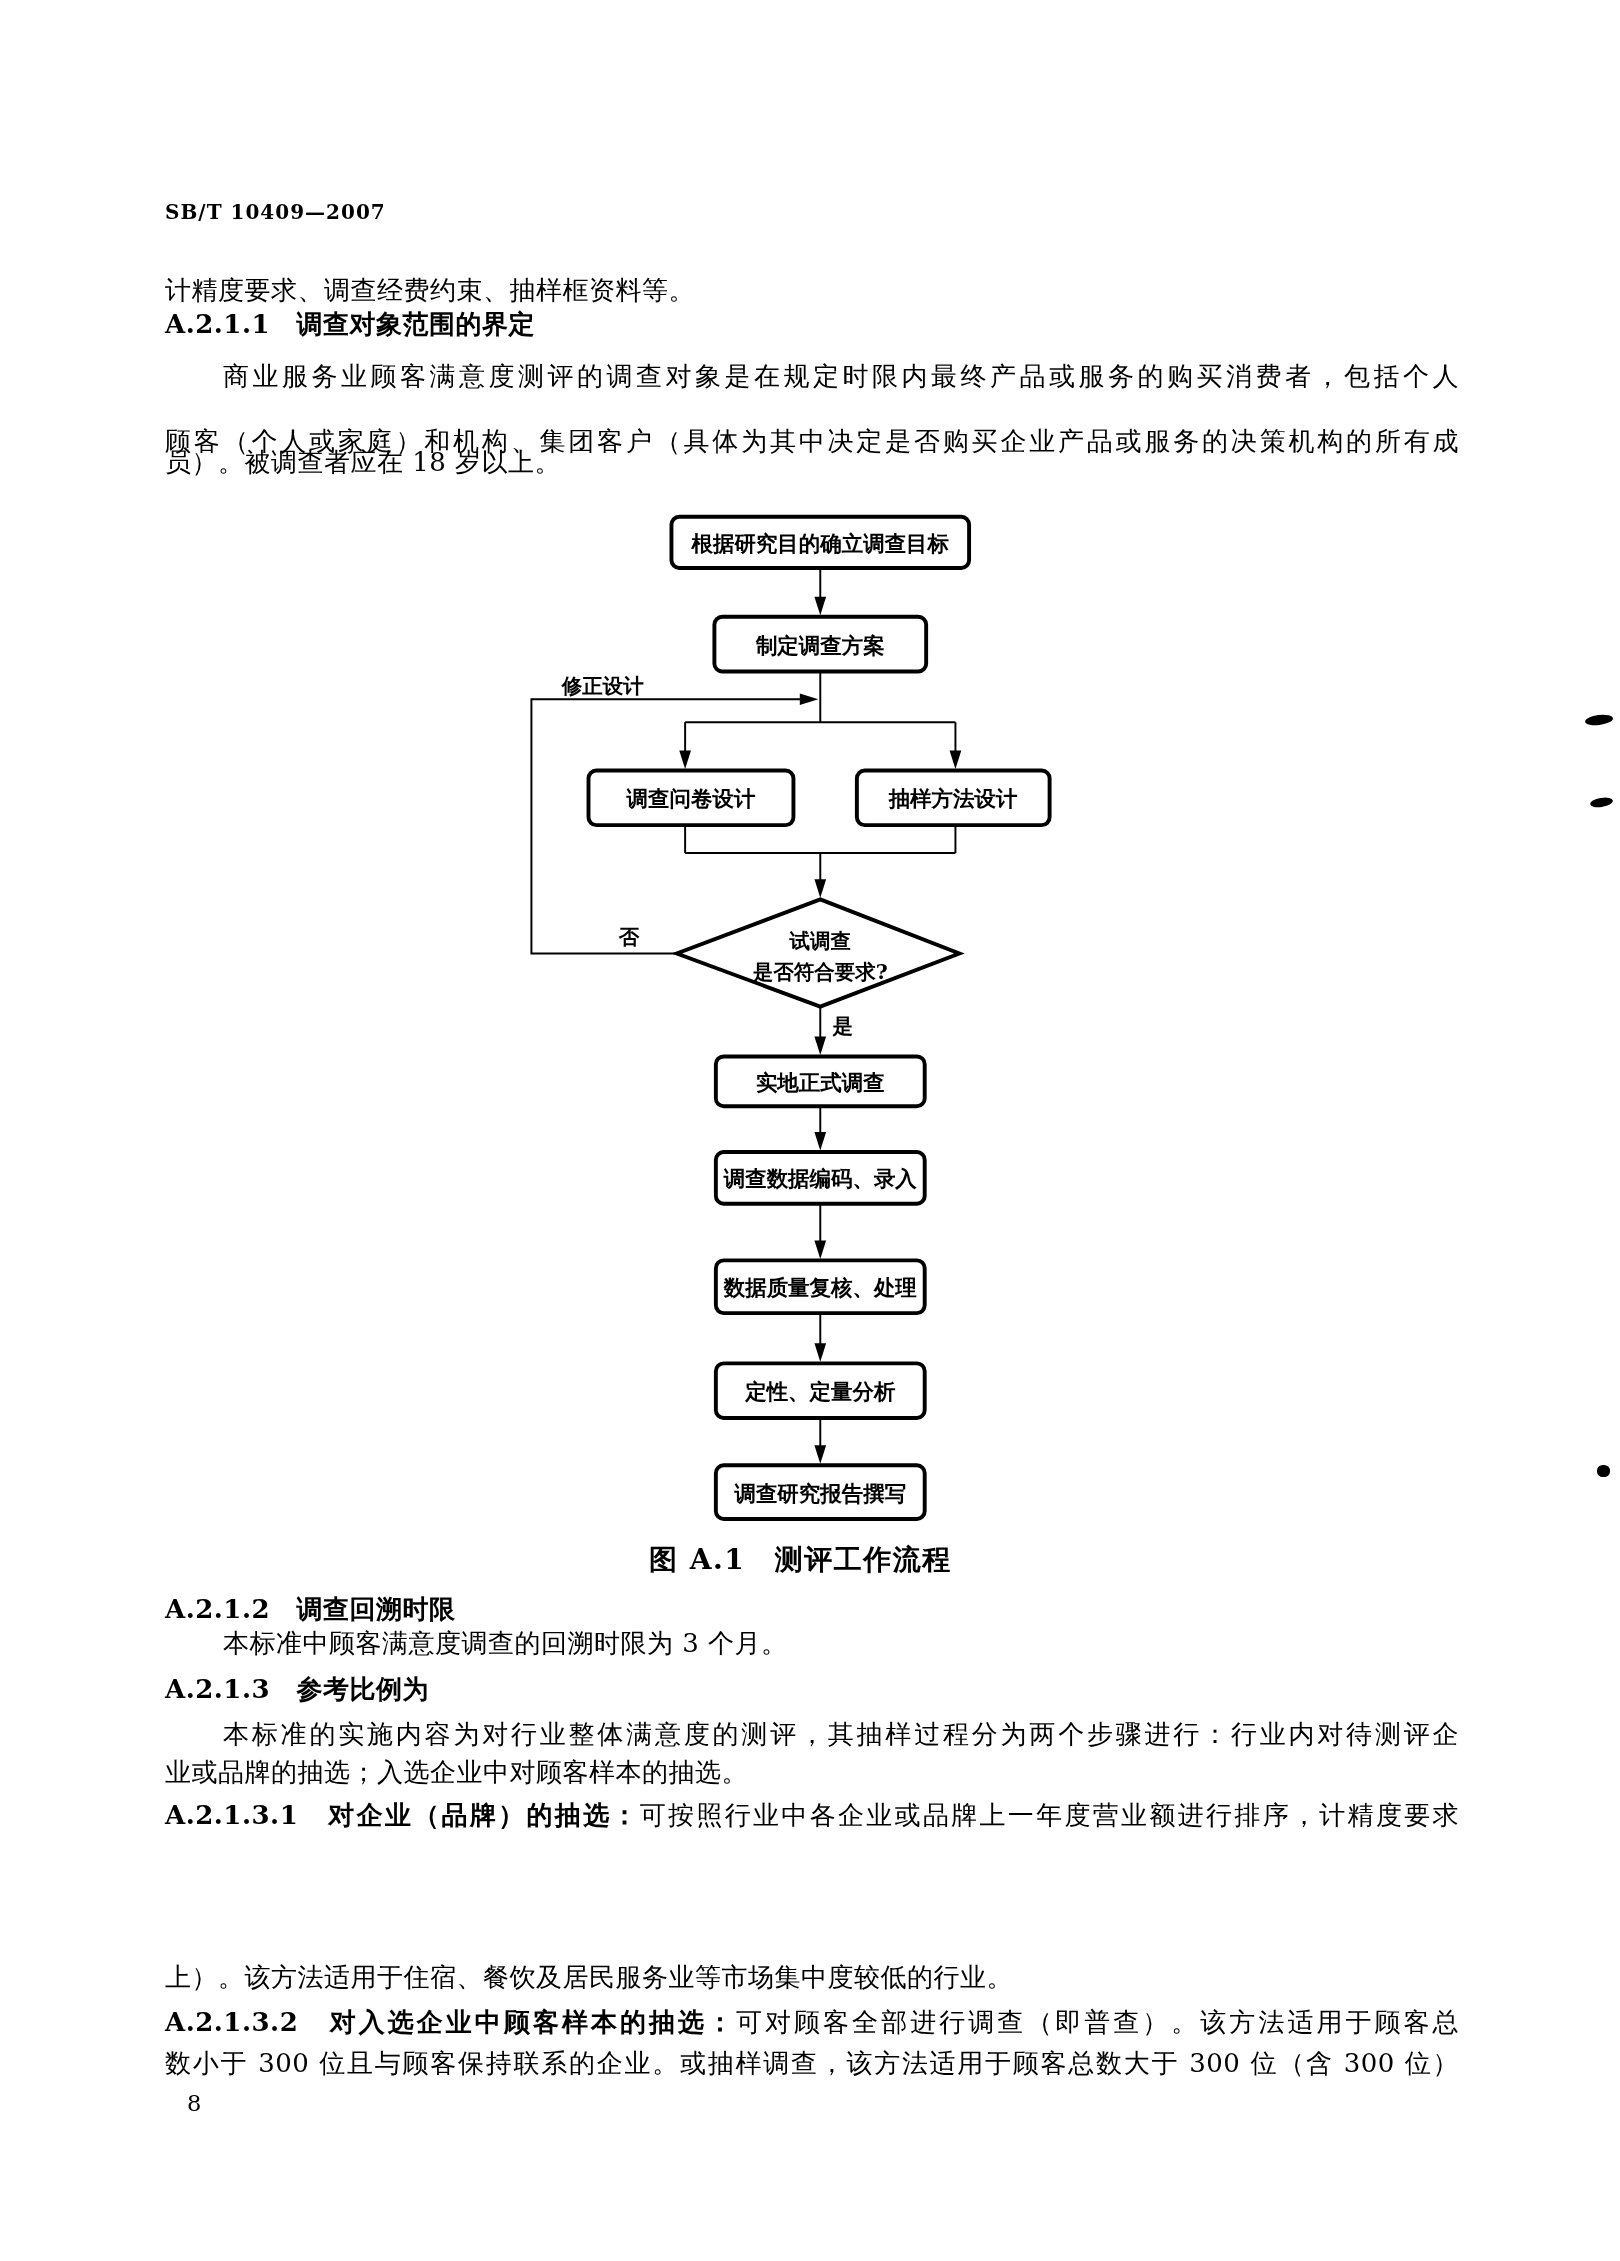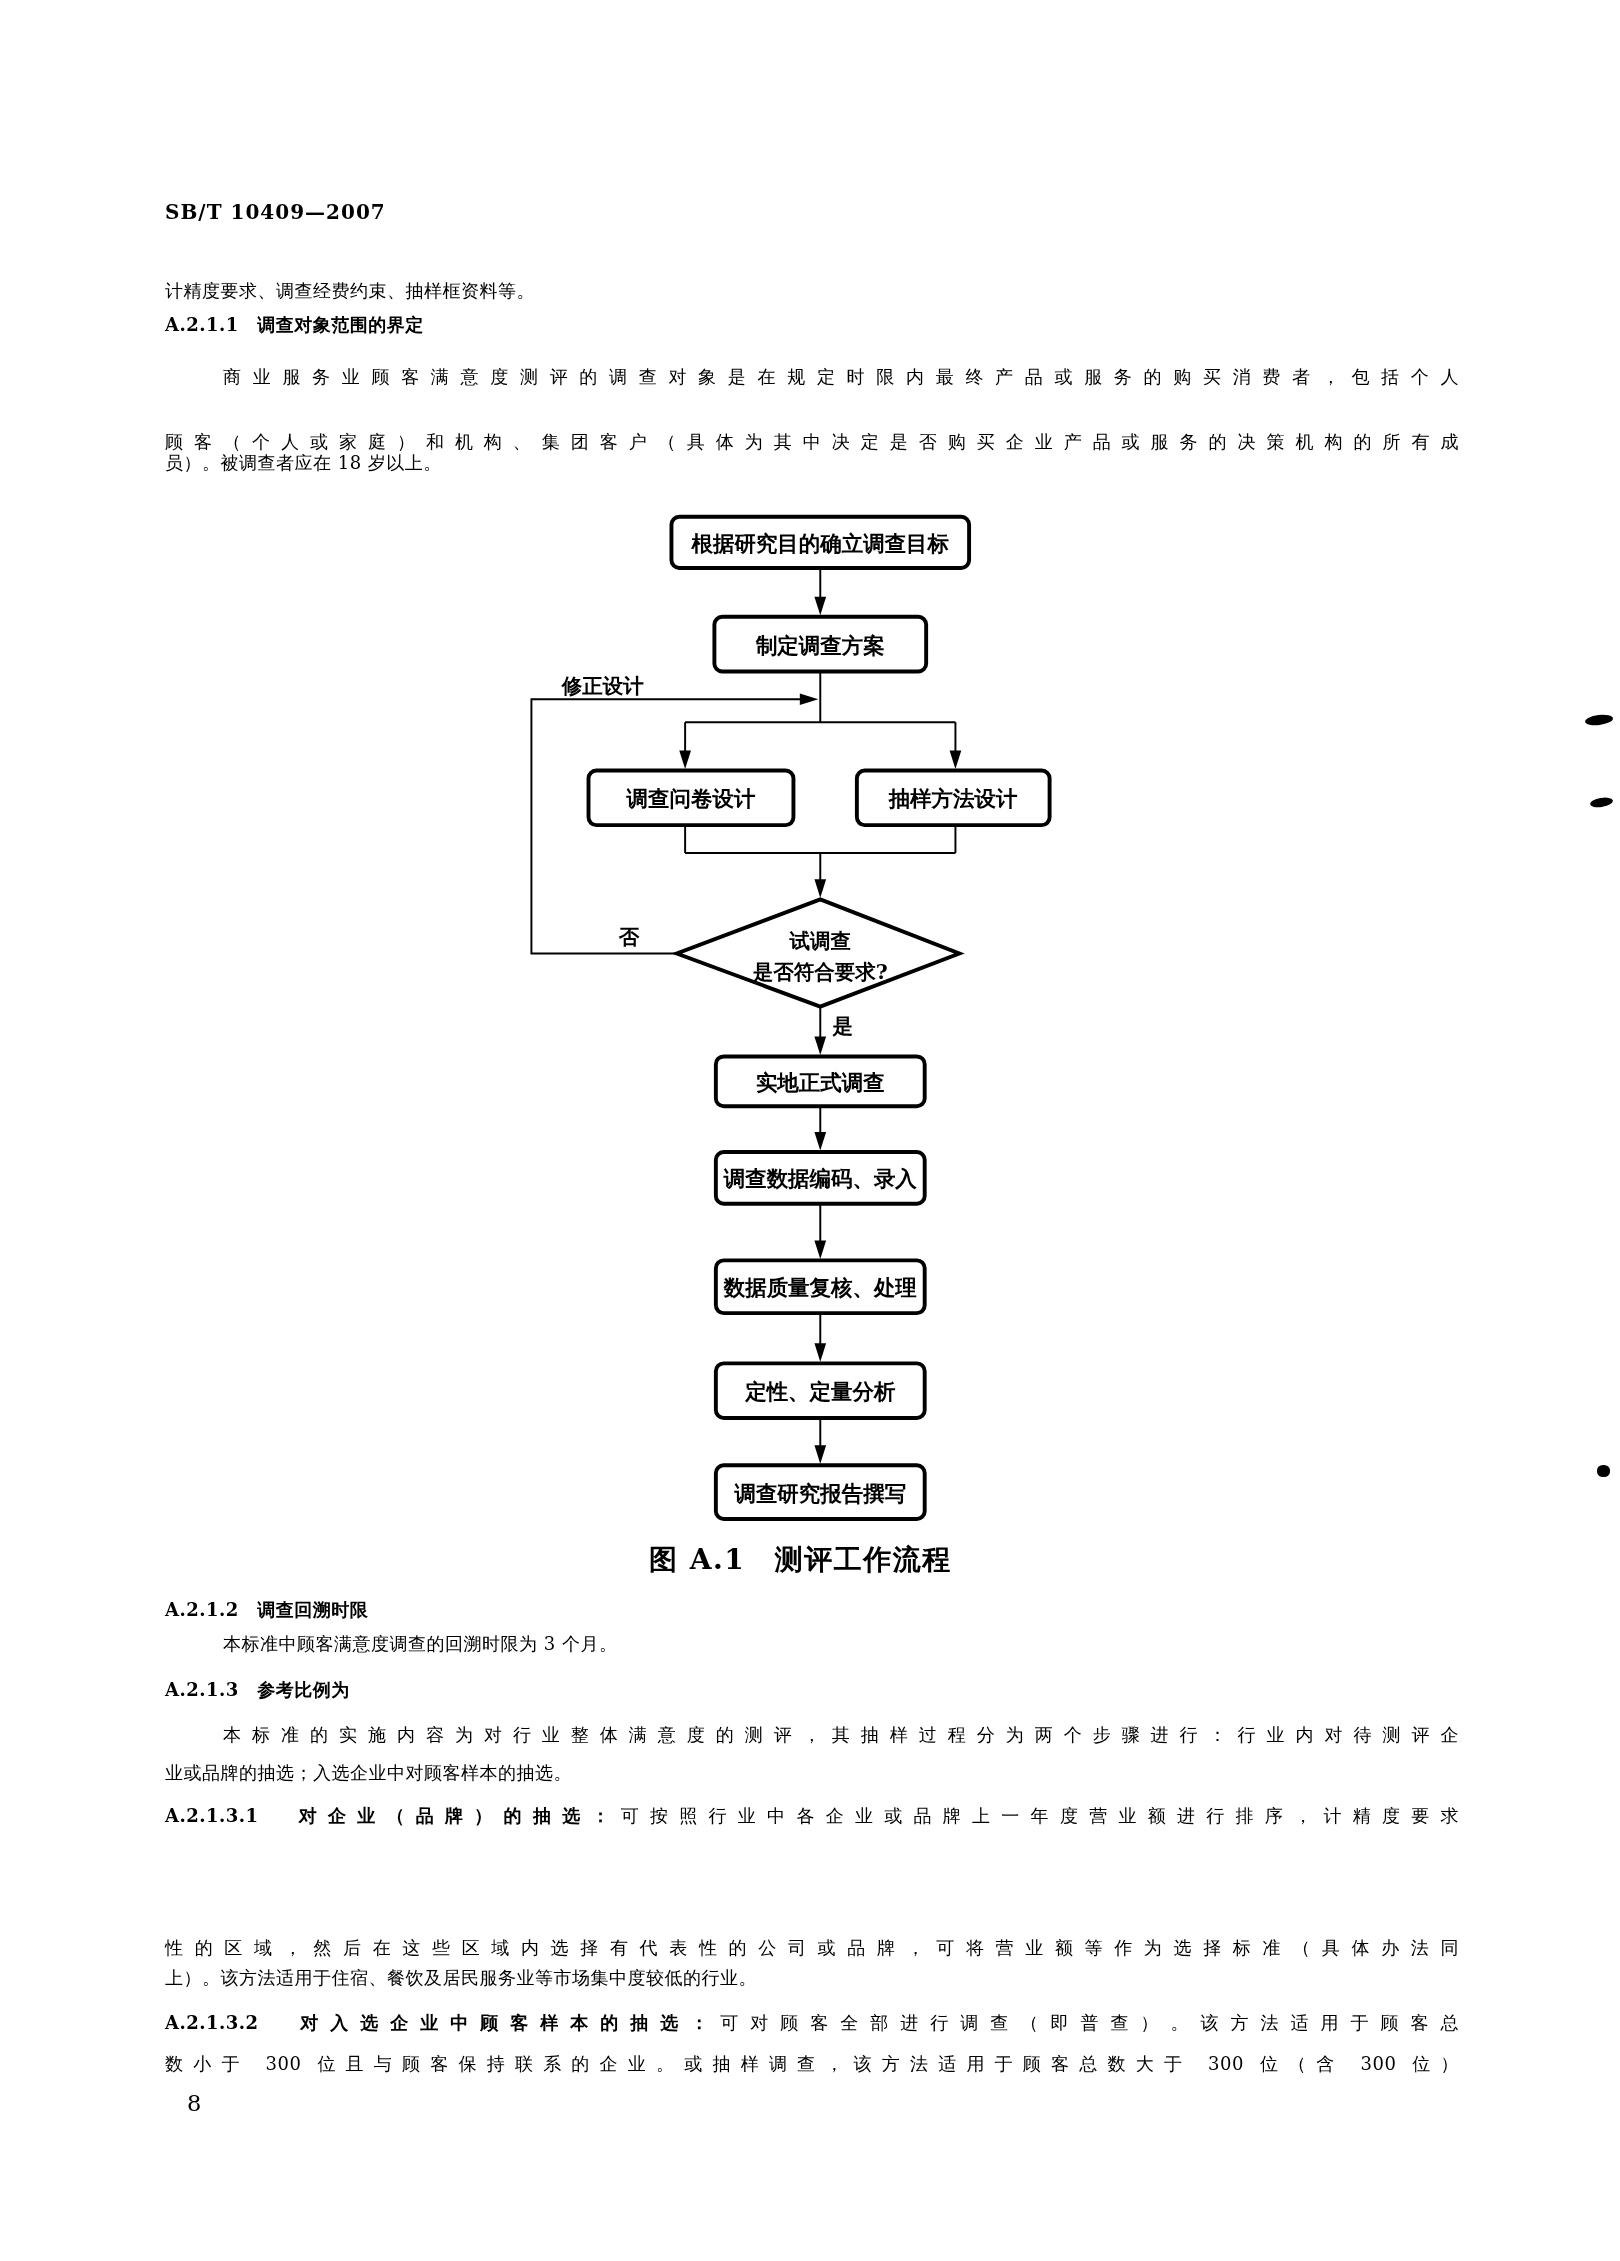--- a/index.html
+++ b/index.html
@@ -8,21 +8,21 @@
     width:1621px;height:2261px;
     background:#ffffff;
     font-family:"DejaVu Serif","Liberation Serif",serif;
     color:#000;
     overflow:hidden;
   }
   .abs{position:absolute;white-space:pre;}
   .tline{
     position:absolute;
     left:165px;width:1294px;
-    font-size:18px;line-height:29px;
+    font-size:26px;line-height:29px;
     letter-spacing:0.5px;
     white-space:normal;
   }
   .just{text-align:justify;text-align-last:justify;}
   .ind{text-indent:58px;}
   .bold{font-weight:bold;}
   .ital{font-style:italic;}
   #std-header{
     left:165px;top:200px;
     font-size:20px;font-weight:bold;letter-spacing:1px;
@@ -127,21 +127,20 @@
 
   <div class="abs" id="fig-caption">图 A.1　测评工作流程</div>
 
   <div class="tline bold" style="top:1595px">A.2.1.2　调查回溯时限</div>
   <div class="tline ind" style="top:1629px">本标准中顾客满意度调查的回溯时限为 3 个月。</div>
   <div class="tline bold" style="top:1675px">A.2.1.3　参考比例为</div>
   <div class="tline just ind" style="top:1720px">本标准的实施内容为对行业整体满意度的测评，其抽样过程分为两个步骤进行：行业内对待测评企</div>
   <div class="tline" style="top:1758px">业或品牌的抽选；入选企业中对顾客样本的抽选。</div>
 
   <div class="tline just" style="top:1801px"><span class="bold">A.2.1.3.1　对企业（品牌）的抽选：</span><span>可按照行业中各企业或品牌上一年度营业额进行排序，计精度要求</span></div>
-  <div class="tline just" style="top:1933px">性的区域，然后在这些区域内选择有代表性的公司或品牌，可将营业额等作为选择标准（具体办法同</div>
   <div class="tline" style="top:1963px">上）。该方法适用于住宿、餐饮及居民服务业等市场集中度较低的行业。</div>
 
   <div class="tline just" style="top:2008px"><span class="bold">A.2.1.3.2　对入选企业中顾客样本的抽选：</span><span>可对顾客全部进行调查（即普查）。该方法适用于顾客总</span></div>
   <div class="tline just" style="top:2049px">数小于 300 位且与顾客保持联系的企业。或抽样调查，该方法适用于顾客总数大于 300 位（含 300 位）</div>
 
   <div class="abs" id="page-num">8</div>
 
   <div class="speck" id="speck-1"></div>
   <div class="speck" id="speck-2"></div>
   <div class="speck" id="speck-3"></div>

